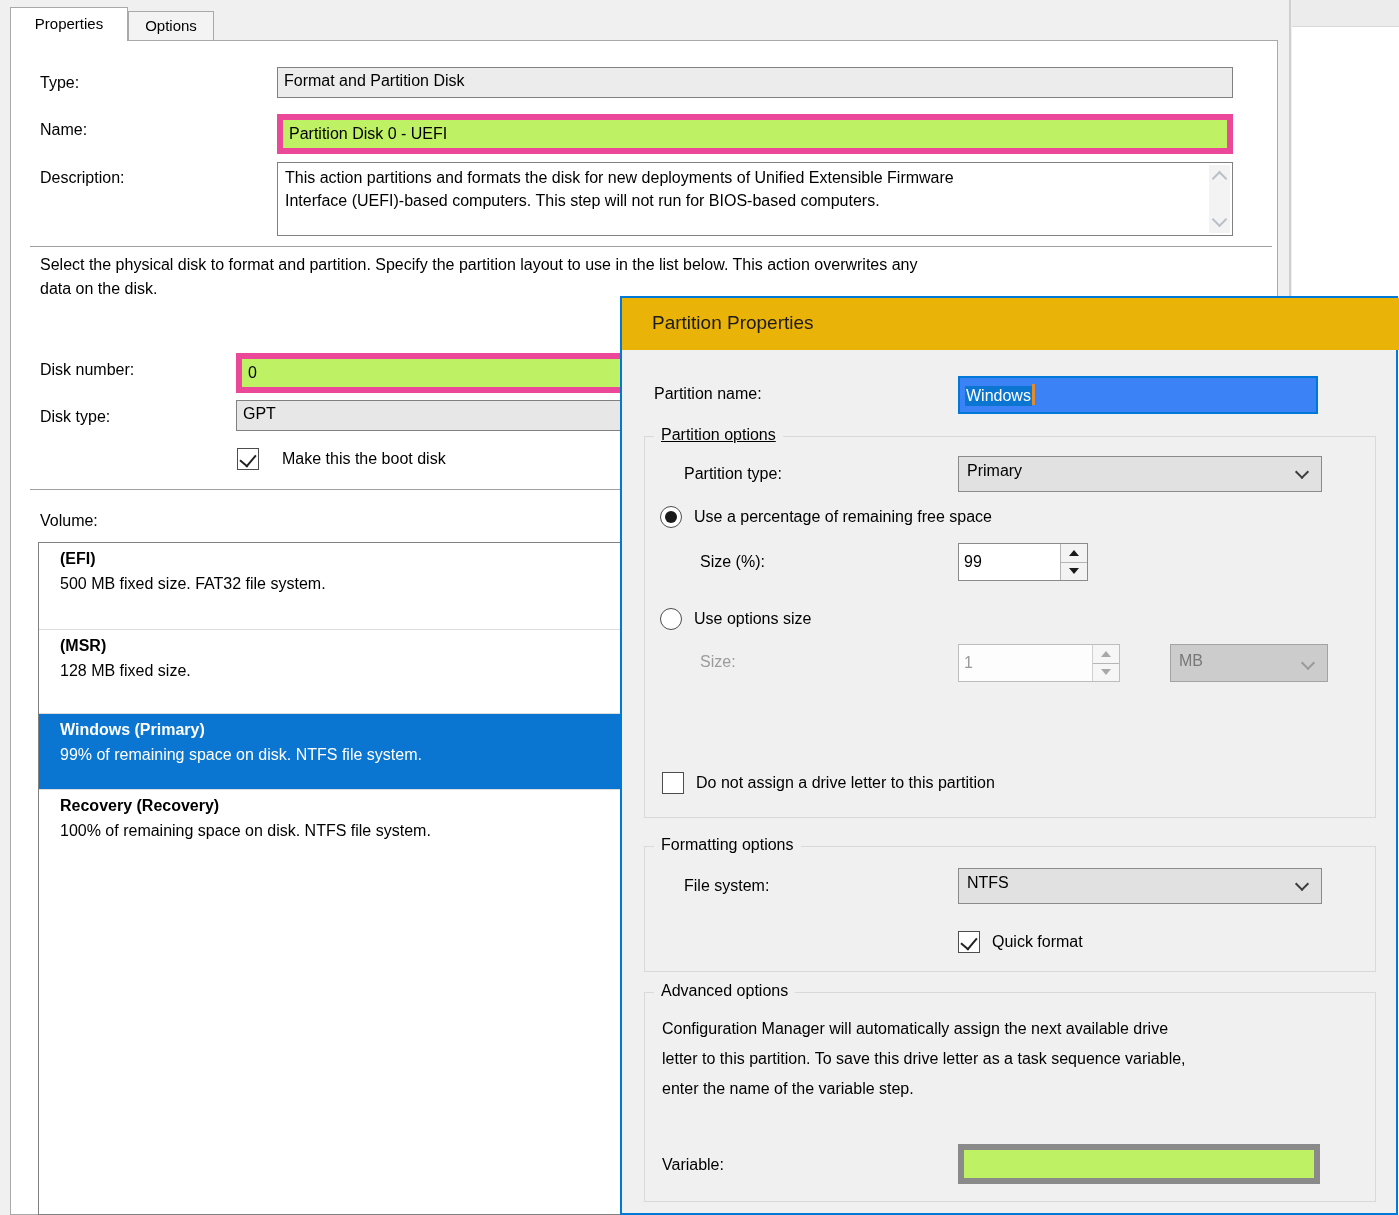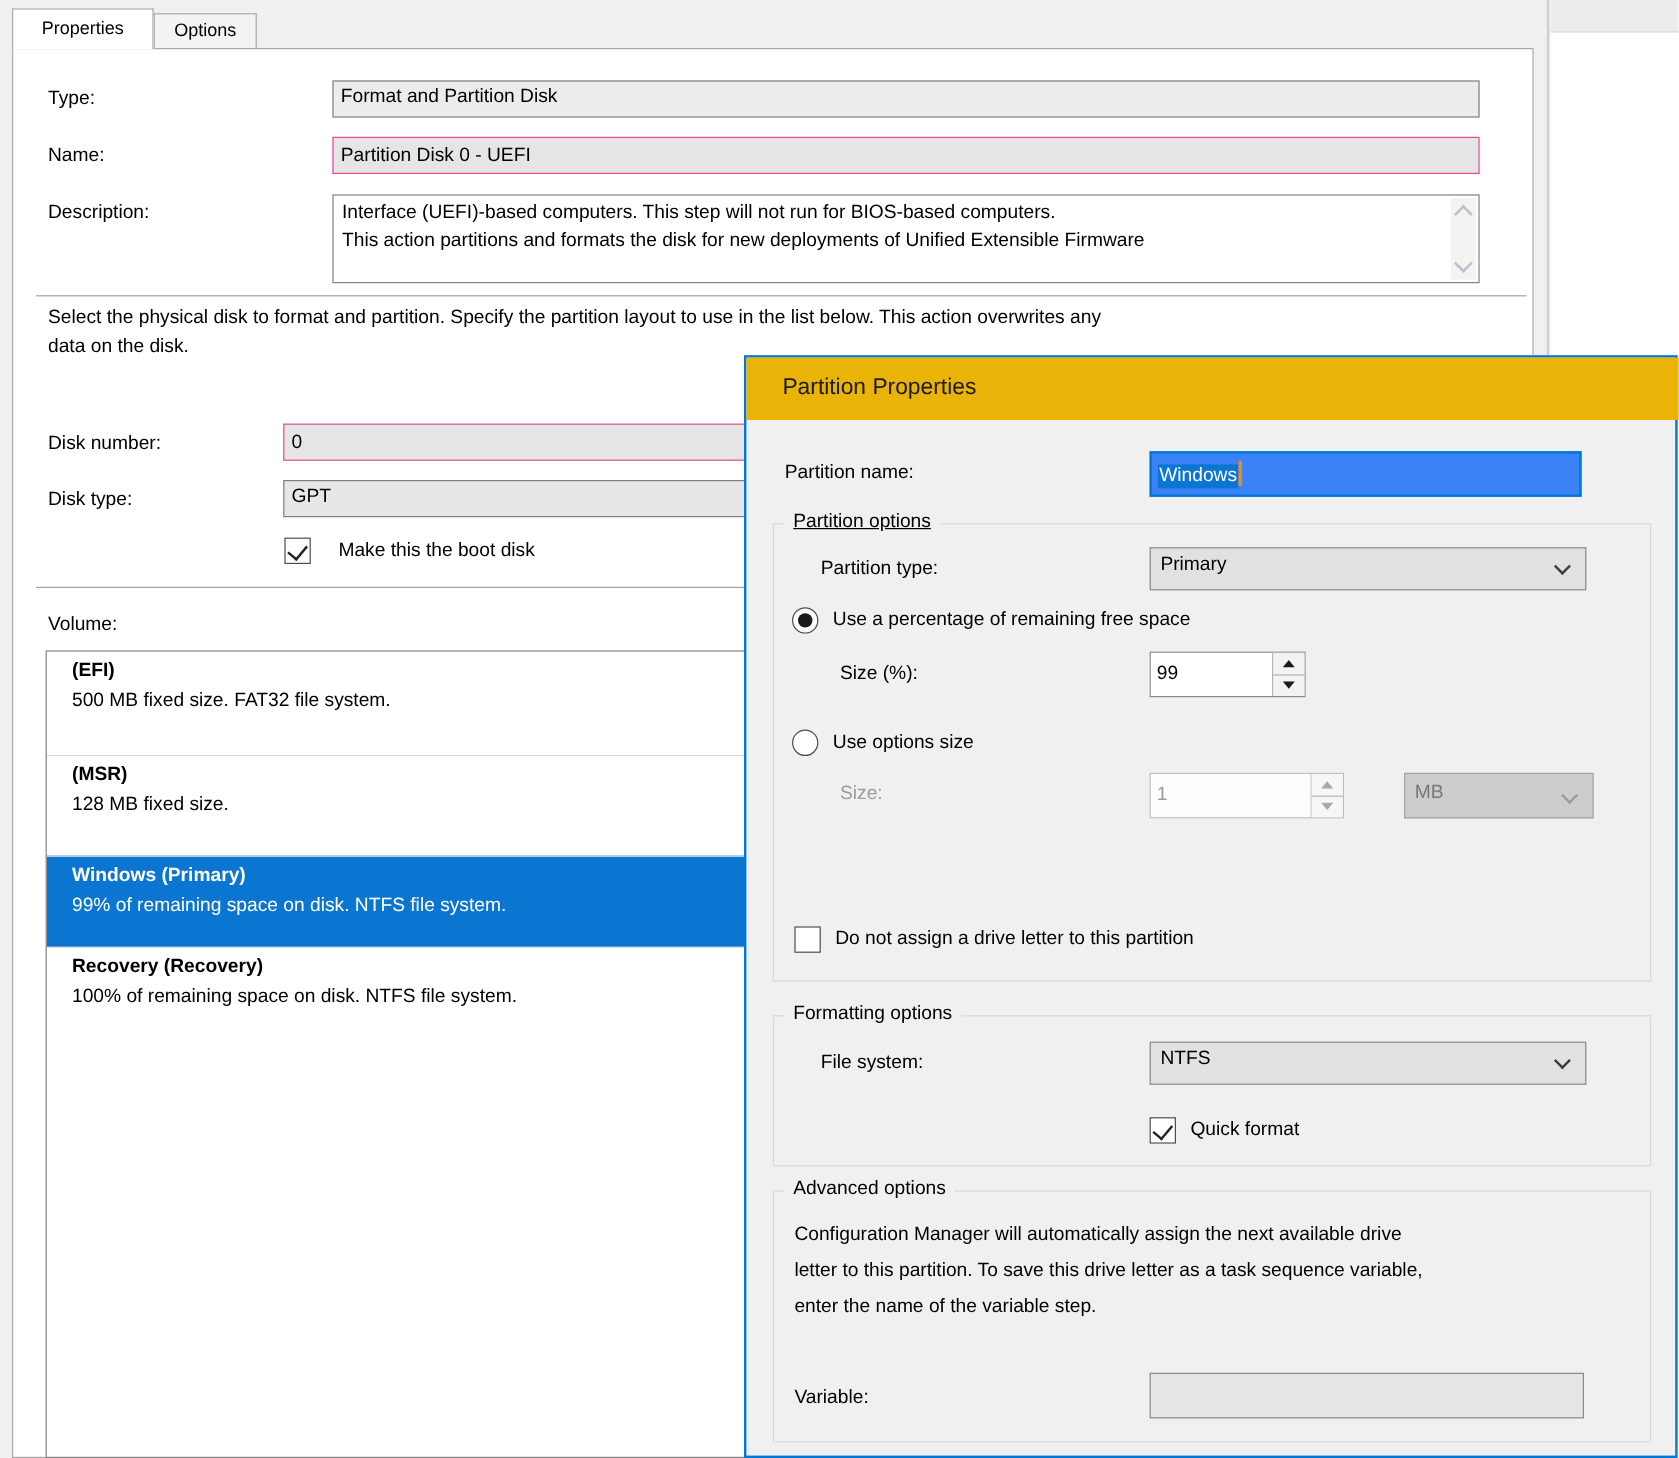--- a/index.html
+++ b/index.html
@@ -14,21 +14,21 @@
   .win-right-edge{left:1289px;top:0;width:2px;height:1215px;background:#cfcfcf;}
   .right-top-strip{left:1292px;top:0;width:107px;height:26px;background:#ececec;border-bottom:1px solid #d9d9d9;}
   .tab{box-sizing:border-box;border:1px solid #a9a9a9;border-bottom:none;text-align:center;font-size:15px;}
   .tab-active{left:10px;top:7px;width:118px;height:34px;background:#ffffff;z-index:3;line-height:32px;}
   .tab-inactive{left:128px;top:11px;width:86px;height:30px;background:#f3f3f3;z-index:0;line-height:28px;}
   .tab-page{left:10px;top:40px;width:1268px;height:1175px;background:#ffffff;border:1px solid #a9a9a9;box-sizing:border-box;z-index:1;}
   .lbl{white-space:nowrap;z-index:2;}
   .lbl-dim{color:#9b9b9b;}
   .field{box-sizing:border-box;border:1px solid #808080;padding:4px 6px 0 6px;white-space:nowrap;overflow:hidden;z-index:2;}
   .field-ro{background:#ececec;}
-  input.txt{box-sizing:border-box;border:1px solid #ec4899;background:#e5e5e5;font:16px "Liberation Sans","DejaVu Sans",sans-serif;padding:14px 6px;z-index:2;position:absolute;}
+  input.txt{box-sizing:border-box;border:6px solid #ec4899;background:#bef264;font:16px "Liberation Sans","DejaVu Sans",sans-serif;padding:14px 6px;z-index:2;position:absolute;}
   .sep{height:2px;border-top:1px solid #a0a0a0;background:#ffffff;z-index:2;}
   .line{z-index:2;white-space:nowrap;}
   
   .desc-box{box-sizing:border-box;background:#fff;border:1px solid #808080;z-index:2;}
   .desc-text{position:absolute;left:7px;top:3px;right:28px;line-height:23px;}
   .desc-scroll{position:absolute;top:2px;right:2px;bottom:2px;width:21px;background:#f3f3f3;}
   .chev{position:absolute;width:9px;height:9px;border-right:2px solid #b9c0c8;border-bottom:2px solid #b9c0c8;}
   .chev-up{left:5px;top:8px;transform:rotate(-135deg);}
   .chev-dn{left:5px;bottom:8px;transform:rotate(45deg);}
   
@@ -89,22 +89,22 @@
 
   <div class="abs lbl" style="left:40px;top:74px;">Type:</div>
   <div class="abs field field-ro" style="left:277px;top:67px;width:956px;height:31px;">Format and Partition Disk</div>
 
   <div class="abs lbl" style="left:40px;top:121px;">Name:</div>
   <input class="txt" style="left: 277px; top: 114px; width: 956px; height: 31px;" value="Partition Disk 0 - UEFI">
 
   <div class="abs lbl" style="left:40px;top:169px;">Description:</div>
   <div class="abs desc-box" style="left:277px;top:162px;width:956px;height:74px;">
     <div class="desc-text">
+      <div class="line">This action partitions and formats the disk for new deployments of Unified Extensible Firmware</div>
       <div class="line">Interface (UEFI)-based computers. This step will not run for BIOS-based computers.</div>
-      <div class="line">This action partitions and formats the disk for new deployments of Unified Extensible Firmware</div>
     </div>
     <div class="desc-scroll">
       <span class="chev chev-up"></span>
       <span class="chev chev-dn"></span>
     </div>
   </div>
 
   <div class="abs sep" style="left:30px;top:246px;width:1242px;"></div>
 
   <div class="abs line" style="left:40px;top:256px;">Select the physical disk to format and partition. Specify the partition layout to use in the list below. This action overwrites any</div>

